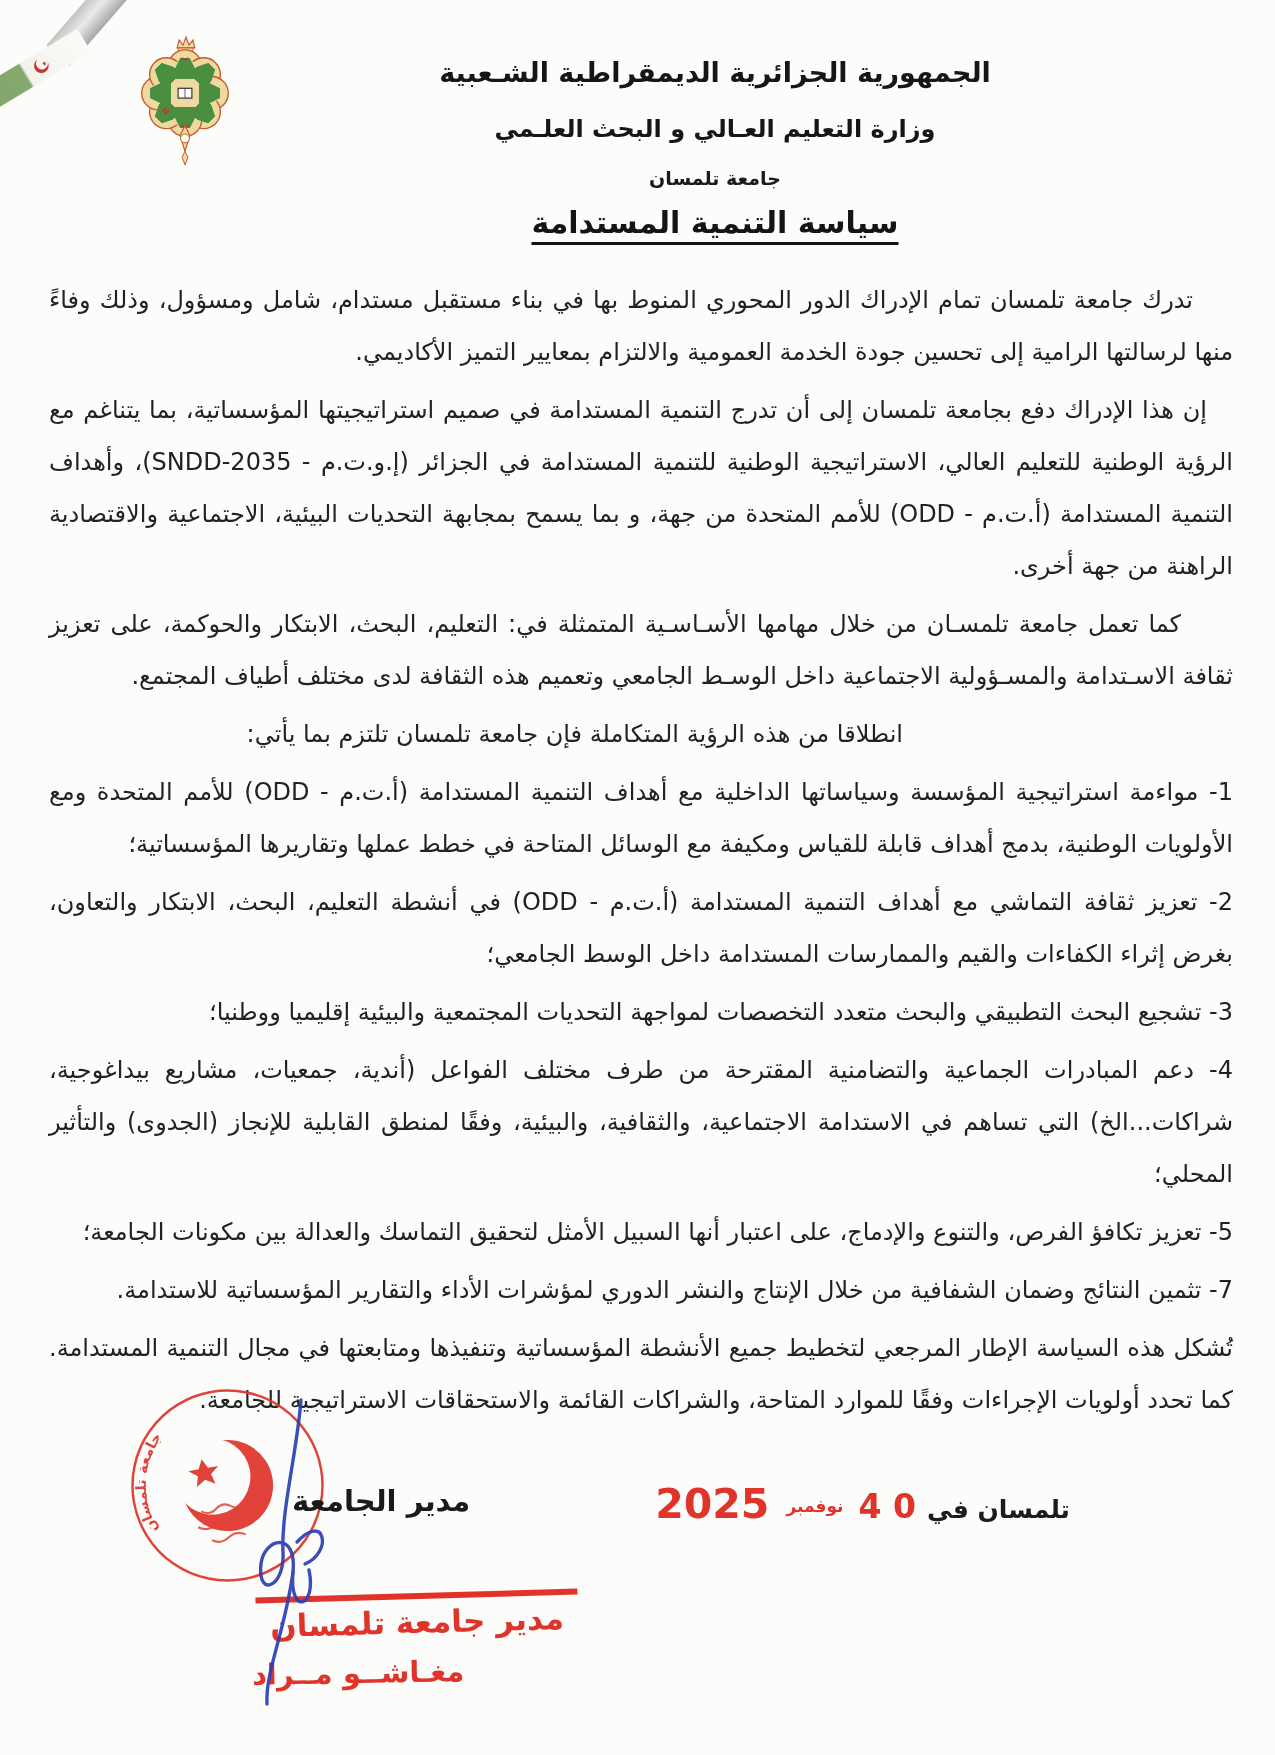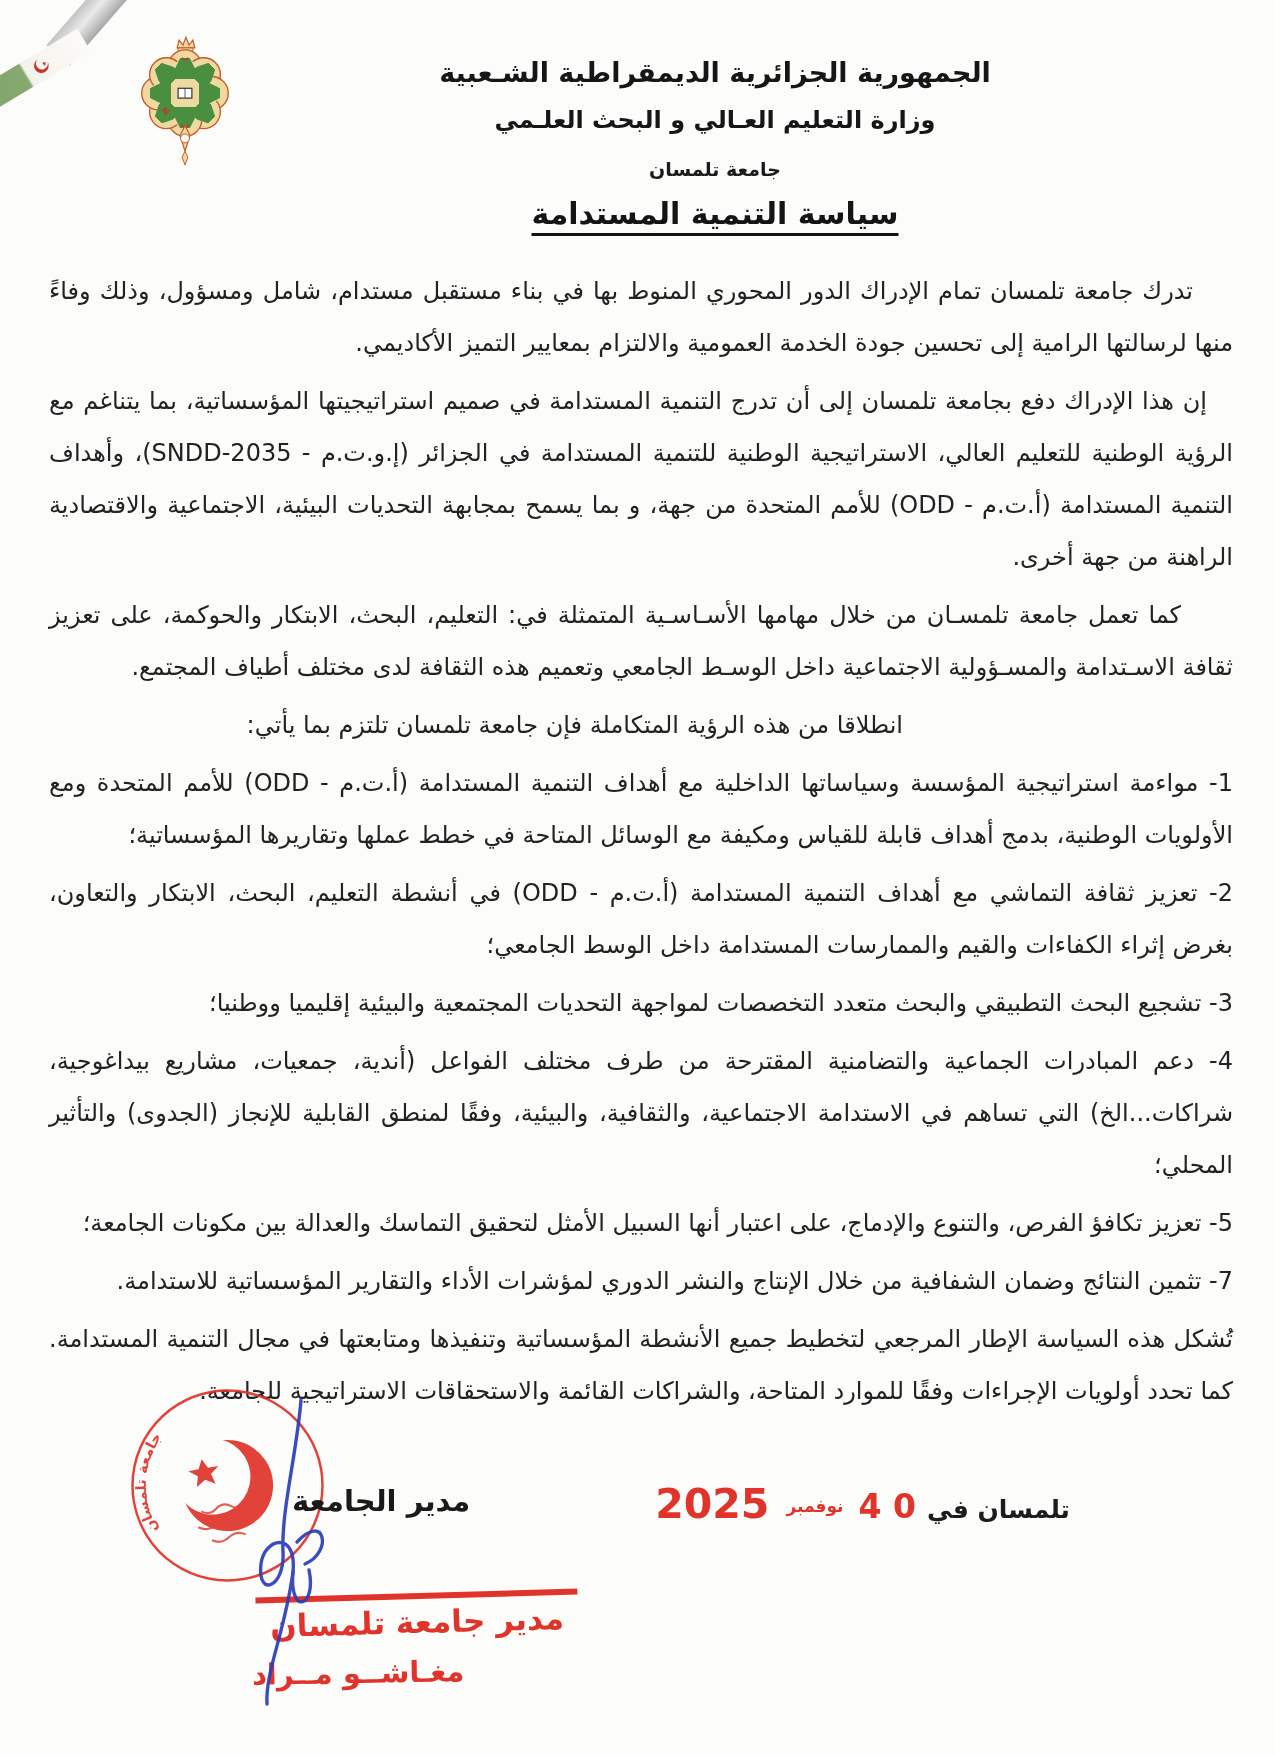--- a/index.html
+++ b/index.html
@@ -30,21 +30,21 @@
     position:absolute; left:58px; top:40px;
     width:100px; height:31px;
     transform:rotate(-49deg); transform-origin:left center;
     background:linear-gradient(180deg,#bdbdbd 0%,#e8e8e8 45%,#9e9e9e 100%);
     opacity:.9; z-index:4;
   }
 
   
   .header { position:relative; padding-top:57px; width:1120px; text-align:center; z-index:2; }
   .republic  { font-size:27px; font-weight:bold; letter-spacing:.5px; color:#161616; }
-  .ministry  { font-size:24px; font-weight:bold; margin-top:18px; color:#161616; }
+  .ministry  { font-size:24px; font-weight:bold; margin-top:27px; color:#161616; }
   .university{ font-size:19px; font-weight:bold; margin-top:24px; color:#1b1b1b; }
   .doc-title {
     width:1120px; text-align:center; margin-top:16px;
     font-size:30px; font-weight:bold; color:#141414;
     text-decoration:underline; text-decoration-thickness:2.5px; text-underline-offset:9px;
   }
 
   .uni-logo { position:absolute; left:126px; top:30px; width:118px; height:148px; z-index:3; }
 
   

